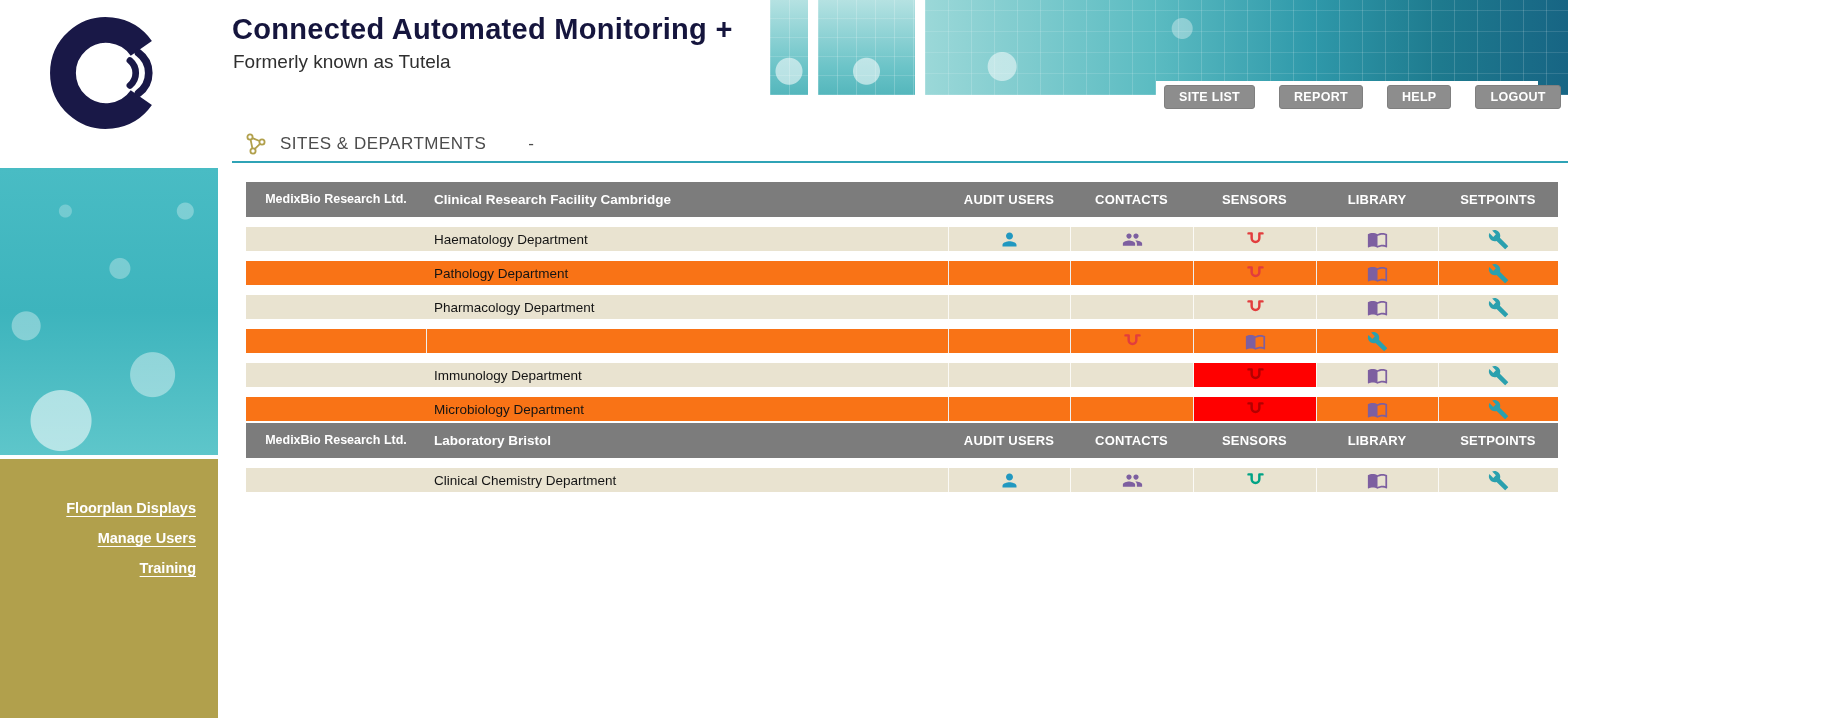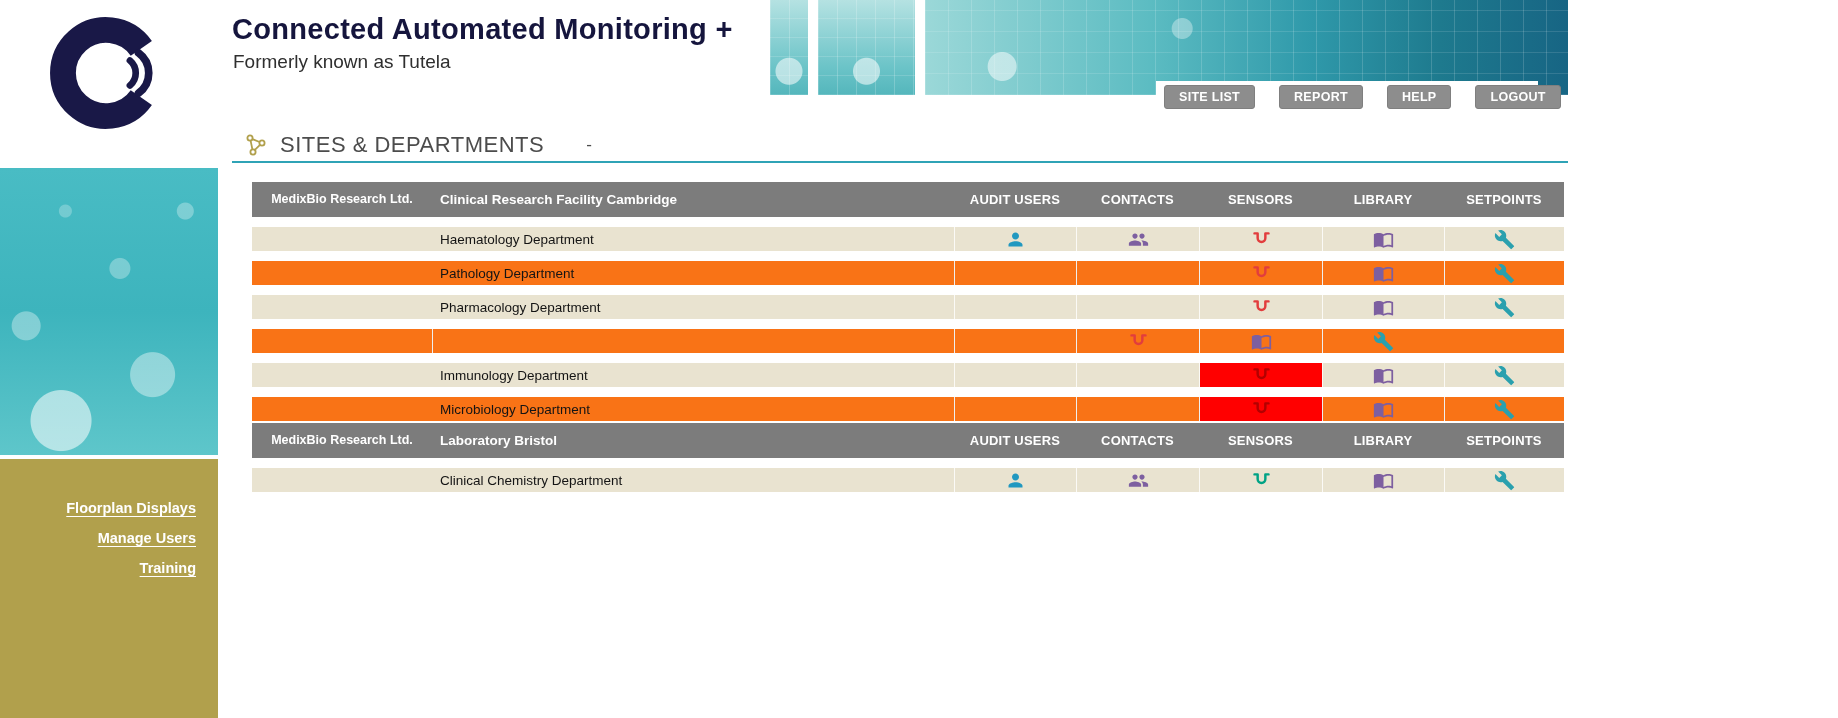--- a/index.html
+++ b/index.html
@@ -40,40 +40,40 @@
   
   .user-box{position:absolute;left:233px;top:98px;height:24px;display:inline-flex;align-items:center;gap:6px;
             border:1px solid #b0b0b0;border-radius:12px;padding:0 12px;font-size:14px;background:#fff}
   .user-label{color:#2fa3b6}
   .user-email{color:#8f8f8f}
 
   
   .section-bar{position:absolute;left:244px;top:132px;display:flex;align-items:center;gap:12px}
   .section-icon{width:24px;height:24px;display:inline-flex}
   .section-icon svg{width:24px;height:24px}
-  .section-title{font-size:22px;color:#4c4c4c;letter-spacing:.5px}
+  .section-title{font-size:17px;color:#4c4c4c;letter-spacing:.5px}
   .collapse-toggle{margin-left:30px;font-size:17px;color:#4c4c4c;cursor:pointer}
   .teal-rule{position:absolute;left:232px;top:161px;width:1336px;height:2px;background:#2fa3b6}
 
   
   .sidebar-image{position:absolute;left:0;top:168px;width:218px;height:287px;
     background:
       radial-gradient(circle at 28% 88%, rgba(255,255,255,.55) 0 30px, rgba(255,255,255,0) 31px),
       radial-gradient(circle at 70% 72%, rgba(255,255,255,.4) 0 22px, rgba(255,255,255,0) 23px),
       radial-gradient(circle at 12% 55%, rgba(255,255,255,.35) 0 14px, rgba(255,255,255,0) 15px),
       radial-gradient(circle at 55% 35%, rgba(255,255,255,.3) 0 10px, rgba(255,255,255,0) 11px),
       radial-gradient(circle at 85% 15%, rgba(255,255,255,.3) 0 8px, rgba(255,255,255,0) 9px),
       radial-gradient(circle at 30% 15%, rgba(255,255,255,.25) 0 6px, rgba(255,255,255,0) 7px),
       linear-gradient(180deg,#49bcc4,#3db4bd 50%,#5ec6ca);}
   .sidebar-menu{position:absolute;left:0;top:459px;width:218px;height:259px;background:#b1a04c;padding-top:34px}
   .side-link{height:30px;line-height:30px;text-align:right;padding-right:22px;color:#fff;font-weight:bold;
              font-size:14.5px;text-decoration:underline;text-underline-offset:3px;cursor:pointer}
 
   
-  .sites-table{position:absolute;left:252px;top:182px;width:1312px}
+  .sites-table{position:absolute;left:246px;top:182px;width:1312px}
   .site-block + .site-block{margin-top:2px}
   .row{display:grid;grid-template-columns:180px 522px 122px 123px 123px 122px 120px}
   .header-row{height:35px;background:#7c7c7c;color:#fff}
   .org-cell{display:flex;align-items:center;justify-content:center;text-align:center;font-weight:bold;
             font-size:12.5px;line-height:1.15;padding:0 16px}
   .sitename-cell{display:flex;align-items:center;font-weight:bold;font-size:13.5px;padding-left:8px}
   .colhead-cell{display:flex;align-items:center;justify-content:center;font-weight:bold;font-size:13px;letter-spacing:.2px}
   .dept-row{height:24px;margin-top:10px}
   .dept-row.beige{background:#e9e3d0}
   .dept-row.white{background:#f97316}

